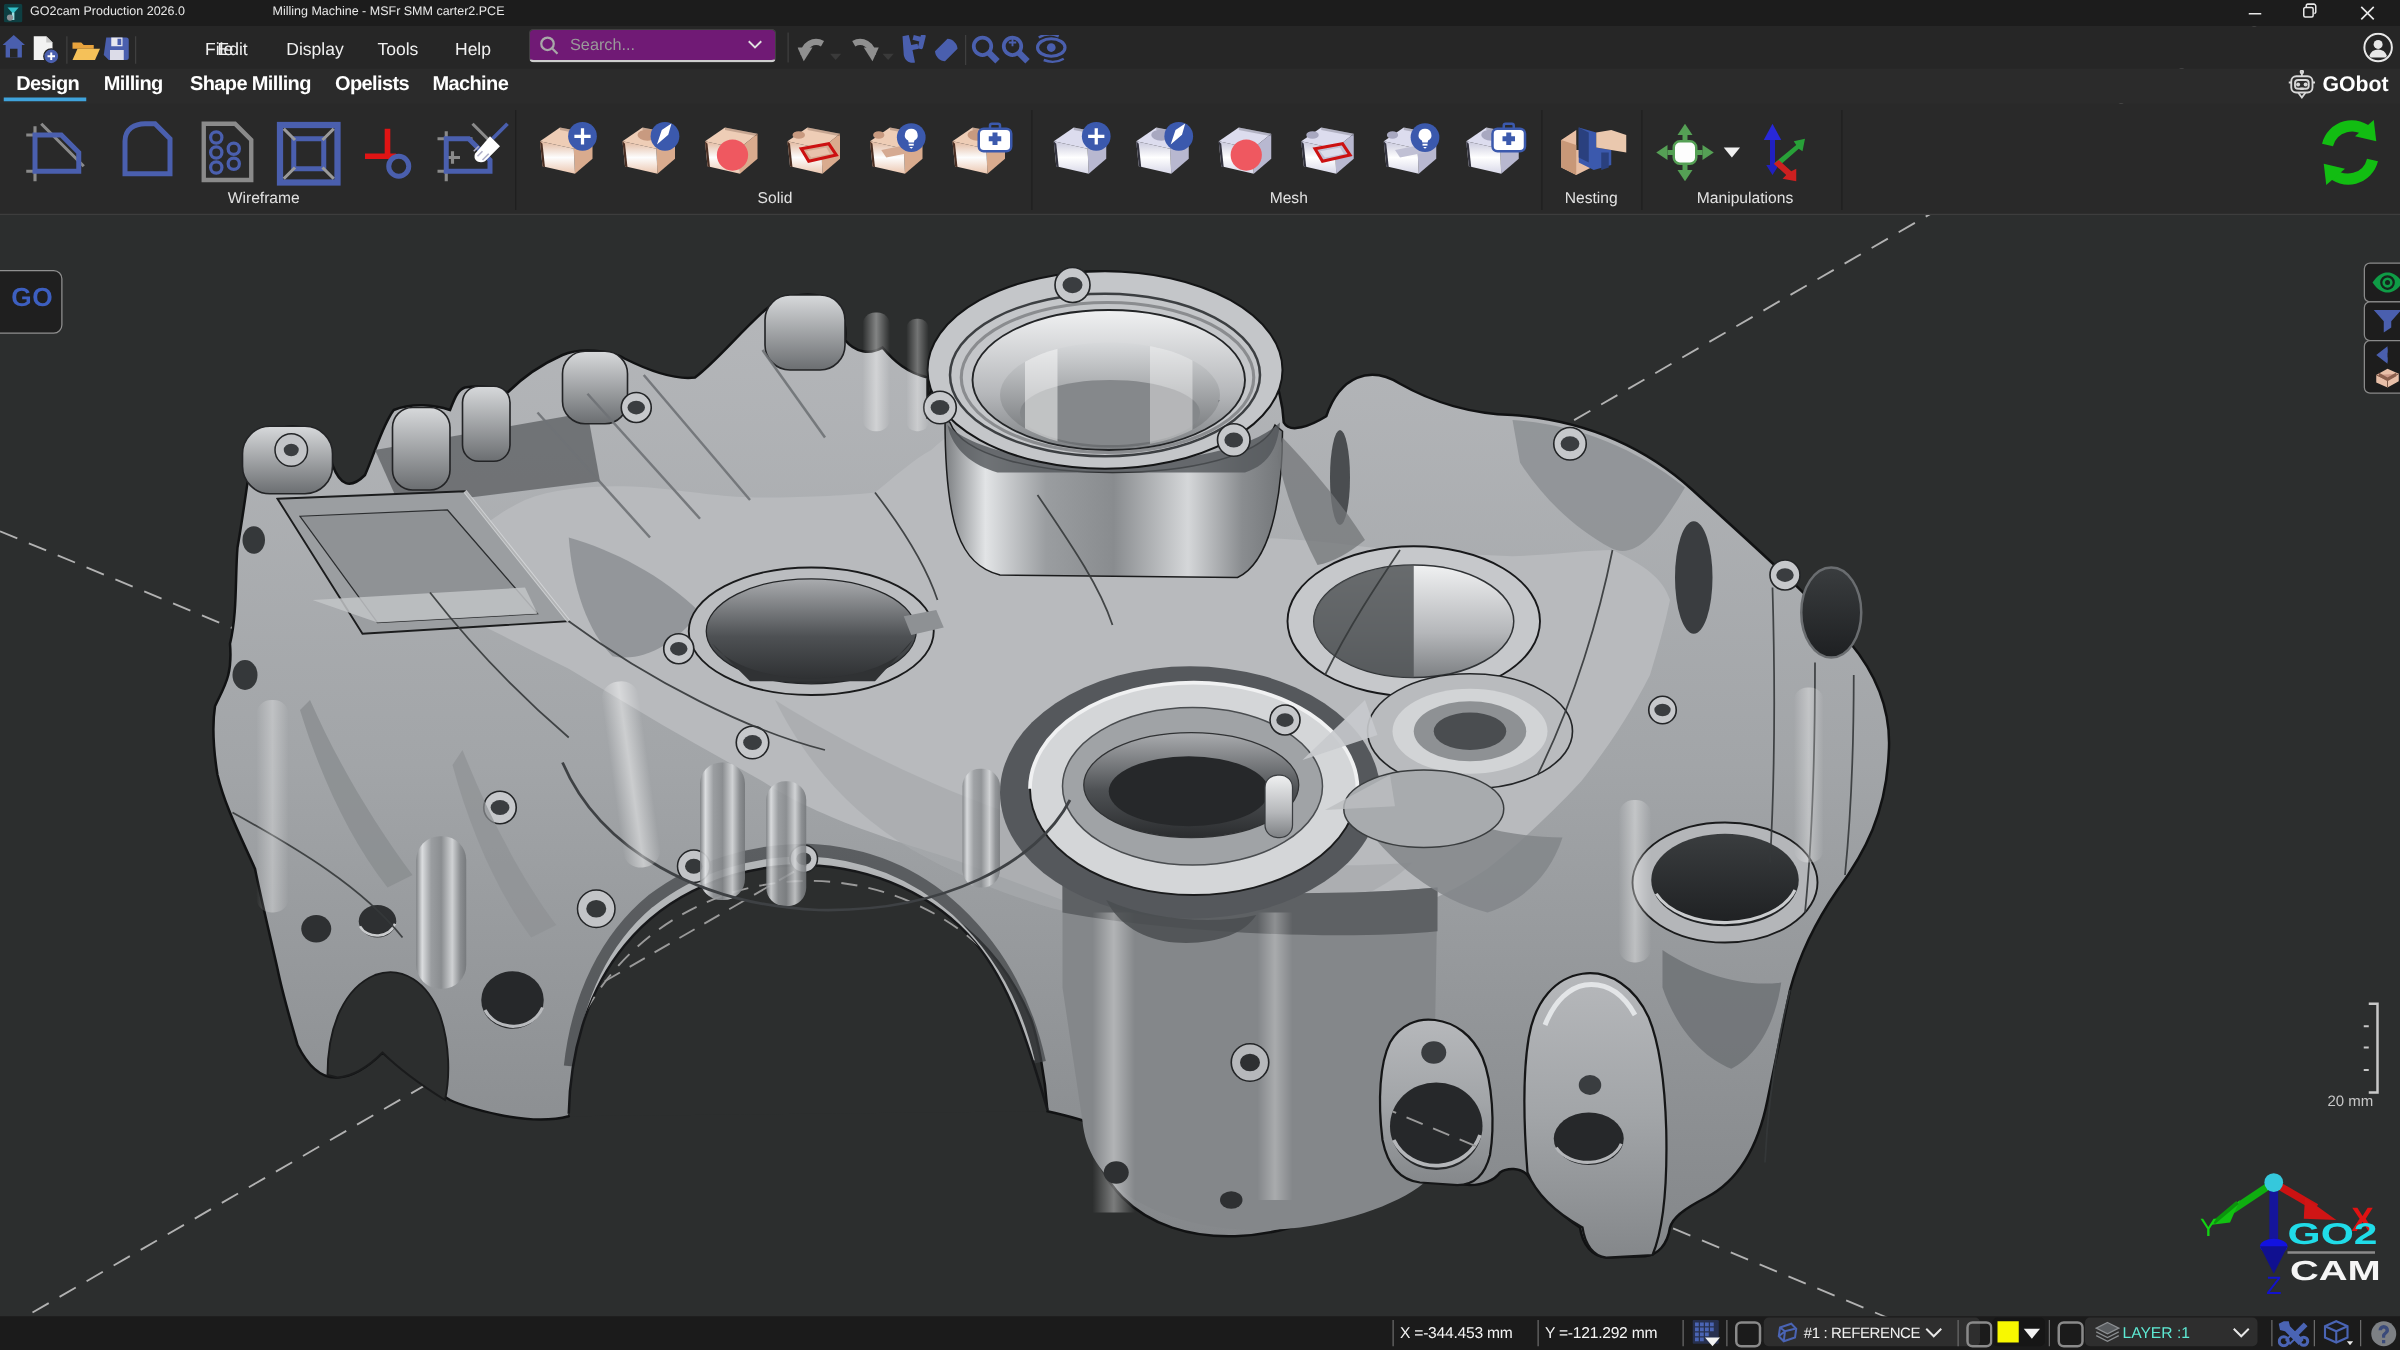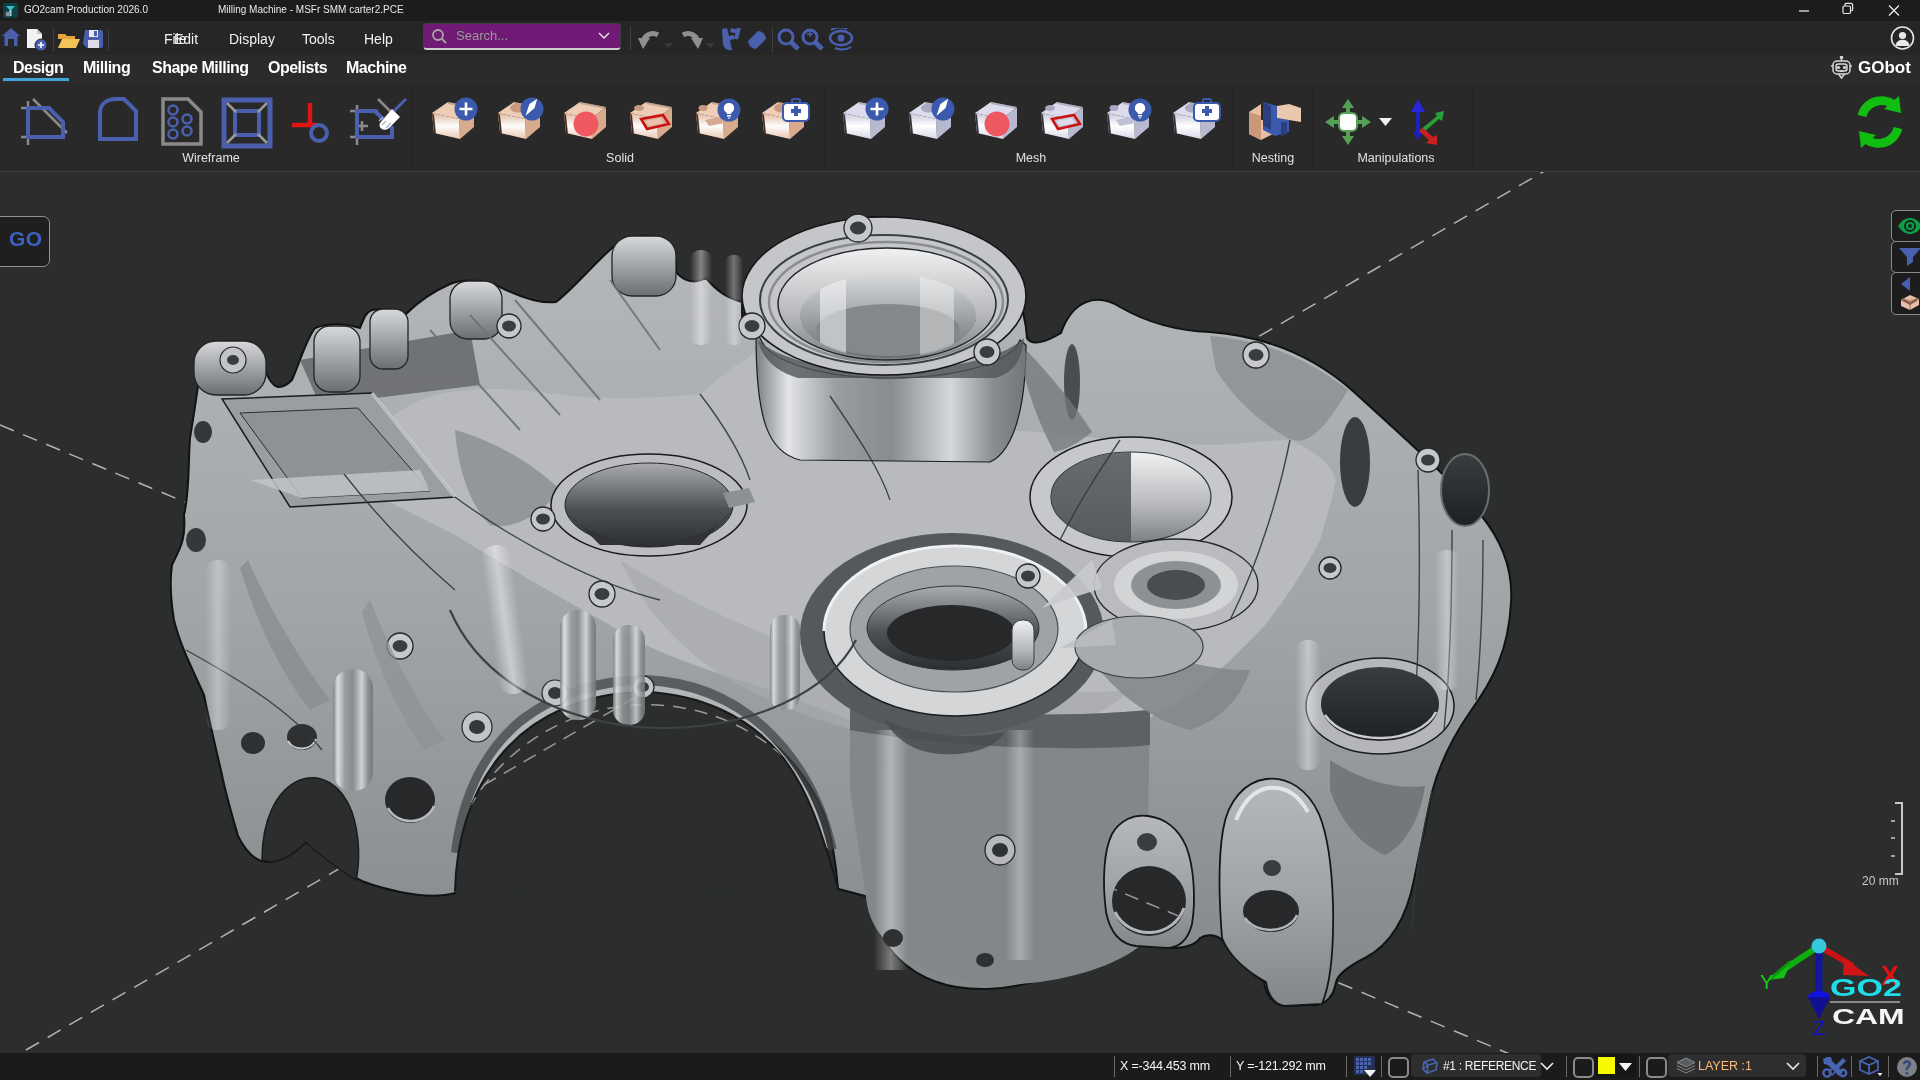--- a/index.html
+++ b/index.html
@@ -675,21 +675,21 @@
     <rect x="2" y="10" width="3" height="3"></rect>
         <rect x="6" y="10" width="3" height="3"></rect>
         <rect x="10" y="10" width="3" height="3"></rect>
     <rect x="2" y="14" width="3" height="3"></rect>
         <rect x="6" y="14" width="3" height="3"></rect>
     </g>
     <path d="M10 14 h12 l-6 7 z" fill="#f2f2f2"></path>
   </svg>
   <div class="abs ssep" style="left:1381px;"></div>
   <div class="abs scheck" style="left:1388px;"></div>
-  <div class="abs sdrop" style="left:1411px;width:130px;">
+  <div class="abs sdrop" style="left:1411px;width:173px;">
     <svg class="abs" style="left:9px;top:3px" width="20" height="18">
         <g fill="none" stroke="#4a64b4" stroke-width="1.6">
           <path d="M4 5 L13 2 L17 6 L16 13 L7 16 L3 12 Z"></path>
           <path d="M4 5 L8 8 L16 6 M8 8 L7 16 M8 8 L3 12"></path>
         </g>
       </svg>
     <div class="abs" style="left:32px;top:5px;color:#f2f2f2;font-size:12px;letter-spacing:-0.3px;">#1 : REFERENCE</div>
     <svg class="abs" style="left:129px;top:8px" width="14" height="9">
         <path d="M1 1 L7 7 L13 1" stroke="#e8e8e8" stroke-width="1.6" fill="none"></path>
       </svg>
@@ -705,21 +705,21 @@
   <div class="abs ssep" style="left:1639px;"></div>
   <div class="abs scheck" style="left:1646px;"></div>
   <div class="abs sdrop" style="left:1668px;width:138px;">
     <svg class="abs" style="left:8px;top:3px" width="20" height="18">
         <g fill="#5a5d60" stroke="#8b8e91" stroke-width="1">
           <path d="M10 1 L19 5.5 L10 10 L1 5.5 Z"></path>
           <path d="M1 8.5 L10 13 L19 8.5" fill="none"></path>
           <path d="M1 11.5 L10 16 L19 11.5" fill="none"></path>
         </g>
       </svg>
-    <div class="abs" style="left:30px;top:5px;color:#fdba74;font-size:12.5px;">LAYER :1</div>
+    <div class="abs" style="left:30px;top:5px;color:#5eead4;font-size:12.5px;">LAYER :1</div>
     <svg class="abs" style="left:118px;top:8px" width="14" height="9">
         <path d="M1 1 L7 7 L13 1" stroke="#e8e8e8" stroke-width="1.6" fill="none"></path>
       </svg>
   </div>
   <div class="abs ssep" style="left:1817px;"></div>
   <svg class="abs" style="left:1822px;top:1056px" width="26" height="22">
     <g fill="#4a64b4">
     <path d="M5 1 L9 1 L10 5 L21 16 L17 20 L6 9 L2 8 L1 3 Z"></path>
     <path d="M21 2 L24 5 L14 15 L11 12 Z"></path>
     <path d="M11 12 L14 15 L10 19 L7 16 Z" fill="none" stroke="#4a64b4" stroke-width="1.5"></path>

